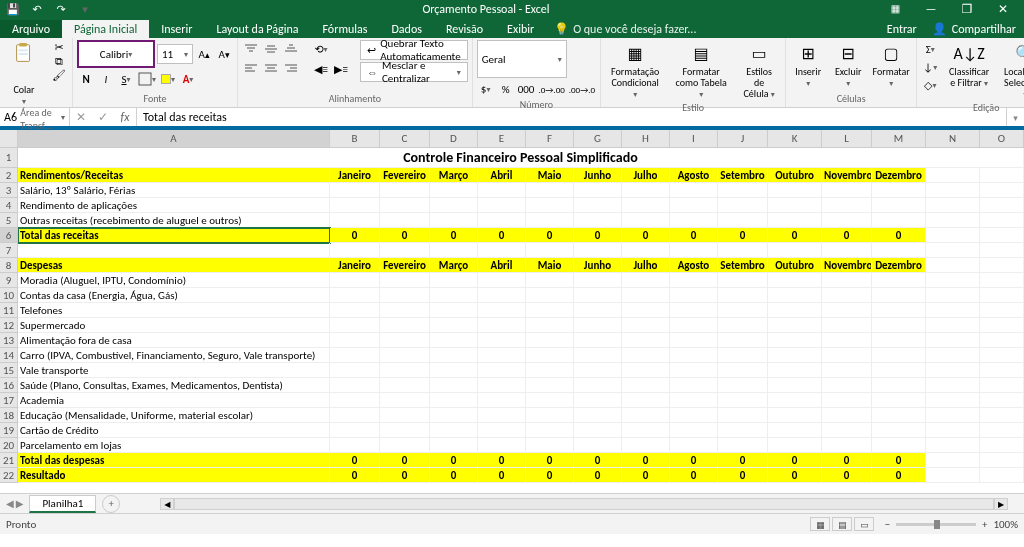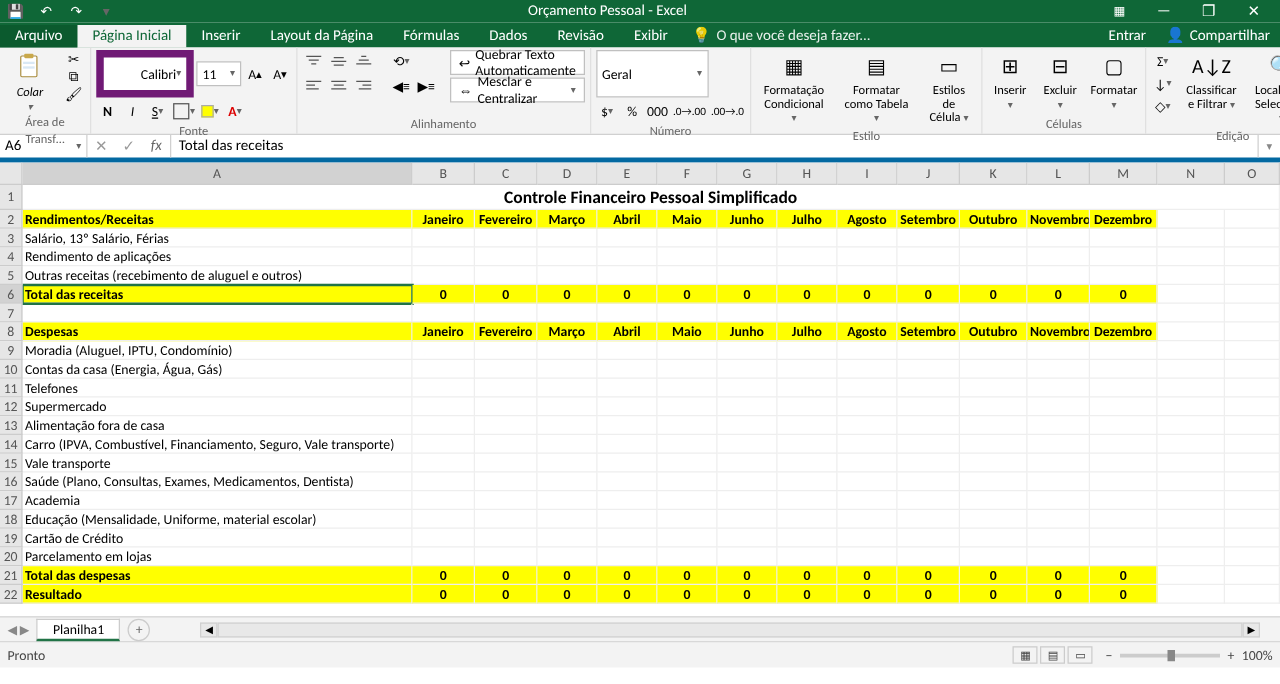--- a/index.html
+++ b/index.html
@@ -25,26 +25,26 @@
 .ribbontabs .right .item { padding: 2px 8px; font-size: 12px; display: flex; align-items: center; gap: 4px; }
 
 
 .ribbon { background: #f3f3f3; border-bottom: 1px solid #d0d0d0; height: 70px; display: flex; }
 .group { border-right: 1px solid #e0e0e0; display: flex; flex-direction: column; justify-content: space-between; padding: 2px 4px 1px 4px; }
 .group .content { display: flex; align-items: flex-start; gap: 4px; }
 .group .label { text-align: center; font-size: 10px; color: #666; padding-bottom: 1px; }
 
 .bigbtn { display: flex; flex-direction: column; align-items: center; width: 40px; padding-top: 2px; font-size: 11px; line-height: 1.1; }
 .bigbtn .ico { width: 24px; height: 24px; display: flex; align-items: center; justify-content: center; font-size: 18px; }
-.bigbtn .lbl { text-align: center; margin-top: 2px; font-size: 10px; font-style: italic; }
+.bigbtn .lbl { text-align: center; margin-top: 18px; font-size: 10px; }
 
 .col { display: flex; flex-direction: column; gap: 2px; }
 .row { display: flex; align-items: center; gap: 2px; }
 .smallbtn { min-width: 18px; height: 18px; display: flex; align-items: center; justify-content: center; font-size: 11px; border: 1px solid transparent; }
-.fontname { width: 78px; height: 38px; border: 6px solid #701a75; background: #fff; padding: 0 4px; font-size: 11px; display: flex; align-items: center; justify-content: flex-end; }
+.fontname { width: 78px; height: 28px; border: 2px solid #701a75; background: #fff; padding: 0 4px; font-size: 11px; display: flex; align-items: center; justify-content: center; }
 .fontsize { width: 36px; height: 20px; border: 1px solid #c0c0c0; background: #fff; padding: 0 4px; font-size: 11px; display: flex; align-items: center; justify-content: space-between; }
 
 .alignarea .col .row .smallbtn svg { width: 14px; height: 12px; }
 
 .wrapbtn { border: 1px solid #c0c0c0; background: #fff; height: 20px; padding: 0 6px; display: flex; align-items: center; gap: 4px; font-size: 11px; }
 .numfmt { width: 90px; height: 20px; border: 1px solid #c0c0c0; background: #fff; padding: 18px 4px; font-size: 11px; display: flex; align-items: center; justify-content: space-between; }
 .clipcol { display: flex; flex-direction: column; gap: 0; margin-left: 2px; }
 .clipcol .s { width: 18px; height: 14px; display: flex; align-items:center; justify-content:center; font-size: 11px; }
 
 

